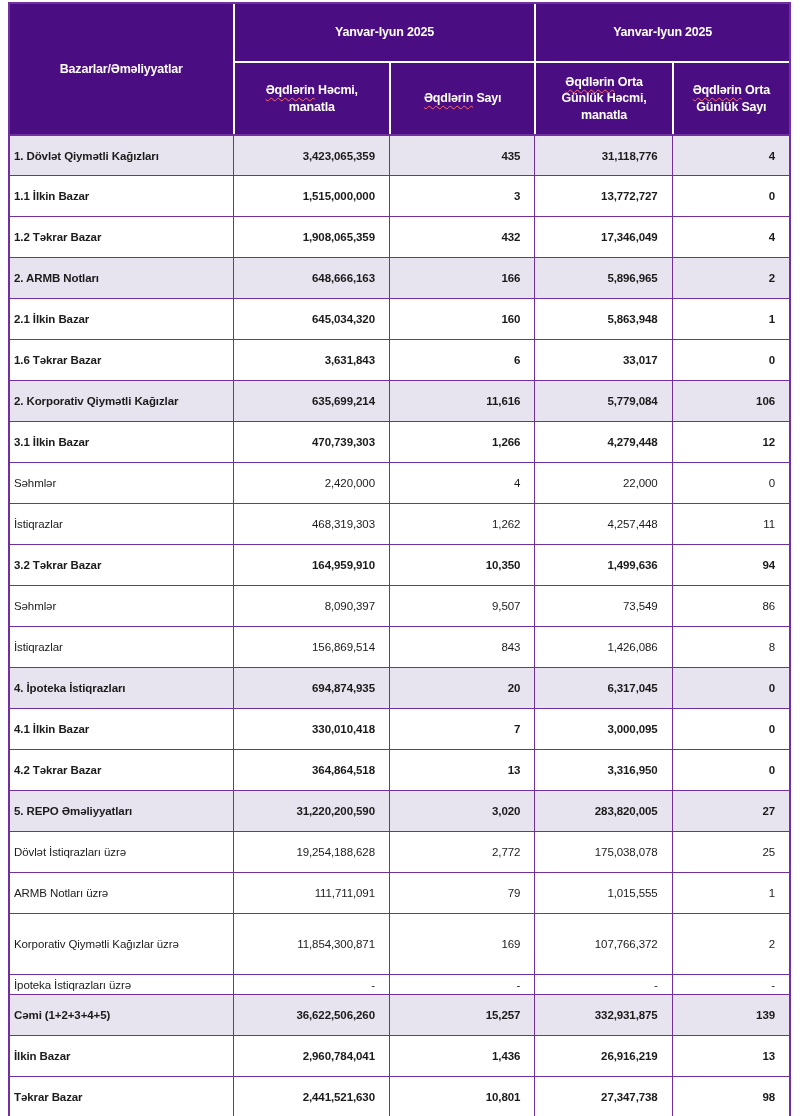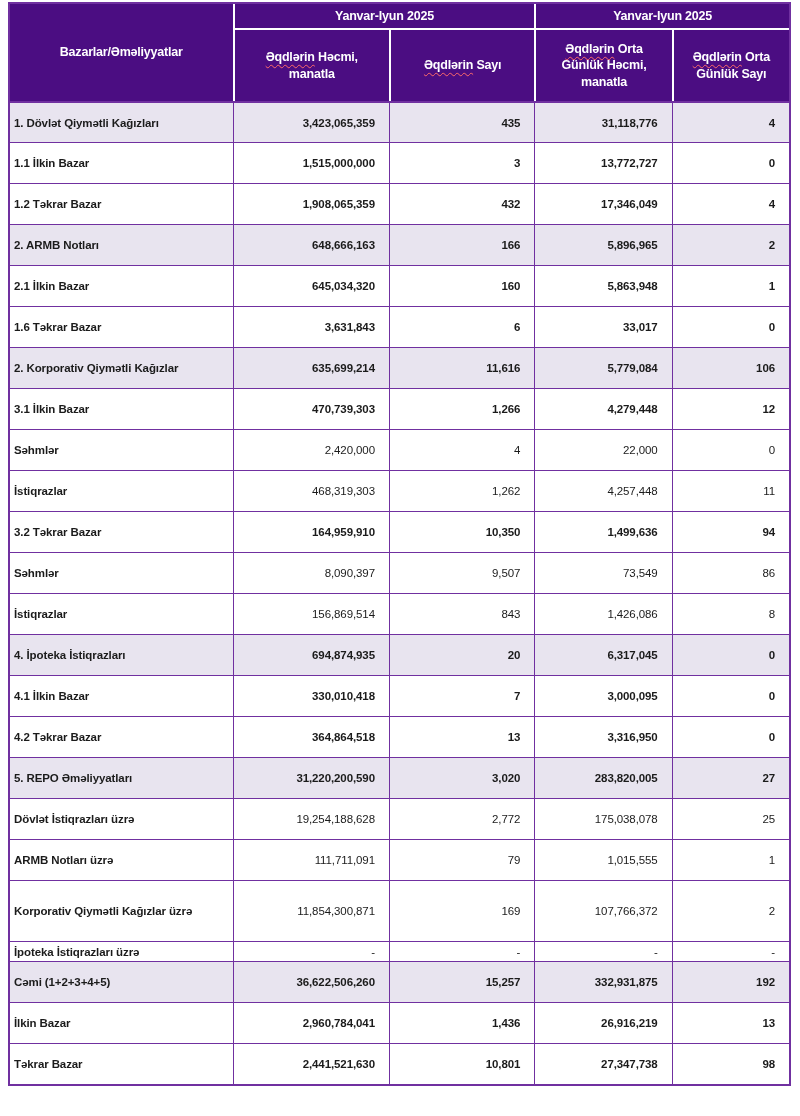--- a/index.html
+++ b/index.html
@@ -33,21 +33,21 @@
     background:var(--header-bg);
     color:var(--header-text);
     font-weight:bold;
     text-align:center;
     vertical-align:middle;
     font-size:12.5px;
     line-height:1.3;
     letter-spacing:-0.2px;
     padding:2px 10px;
   }
-  thead tr.group-row th{height:24px;}
+  thead tr.group-row th{height:57px;}
   thead tr.sub-row th{height:73px;border-top:2px solid #FFFFFF;}
   thead th.grp{border-left:2px solid #FFFFFF;}
   thead tr.sub-row th{border-left:2px solid #FFFFFF;}
   thead th.corner{border-left:none;border-top:none;padding:4px 6px;}
 
   .sq{
     text-decoration:underline;
     text-decoration-style:wavy;
     text-decoration-color:var(--squiggle);
     text-decoration-thickness:1px;
@@ -59,21 +59,21 @@
     border-top:1px solid var(--border-color);
     border-left:1px solid var(--border-color);
     font-size:11.5px;
     letter-spacing:-0.1px;
     vertical-align:middle;
     height:41px;
     padding:2px 0;
   }
   tbody td:first-child{border-left:none;}
   tbody tr:first-child td{border-top:2px solid var(--border-color);}
-  tbody td.lbl{text-align:left;padding-left:4px;padding-right:4px;font-weight:bold;}
+  tbody td.lbl{text-align:left;padding-left:4px;padding-right:4px;}
   tbody td.num{text-align:right;padding-right:14px;}
   tbody tr.bold td{font-weight:bold;}
   tbody tr.shaded td{background:var(--shaded-bg);}
   tbody tr.tall td{height:61px;}
   tbody tr.short td{height:20px;}
 </style>
 </head>
 <body>
 
 <div class="page">
@@ -244,21 +244,21 @@
           <td class="num">-</td>
           <td class="num">-</td>
           <td class="num">-</td>
           <td class="num">-</td>
         </tr>
         <tr class="shaded bold ">
           <td class="lbl">Cəmi (1+2+3+4+5)</td>
           <td class="num">36,622,506,260</td>
           <td class="num">15,257</td>
           <td class="num">332,931,875</td>
-          <td class="num">192</td>
+          <td class="num">139</td>
         </tr>
         <tr class="bold ">
           <td class="lbl">İlkin Bazar</td>
           <td class="num">2,960,784,041</td>
           <td class="num">1,436</td>
           <td class="num">26,916,219</td>
           <td class="num">13</td>
         </tr>
         <tr class="bold ">
           <td class="lbl">Təkrar Bazar</td>

